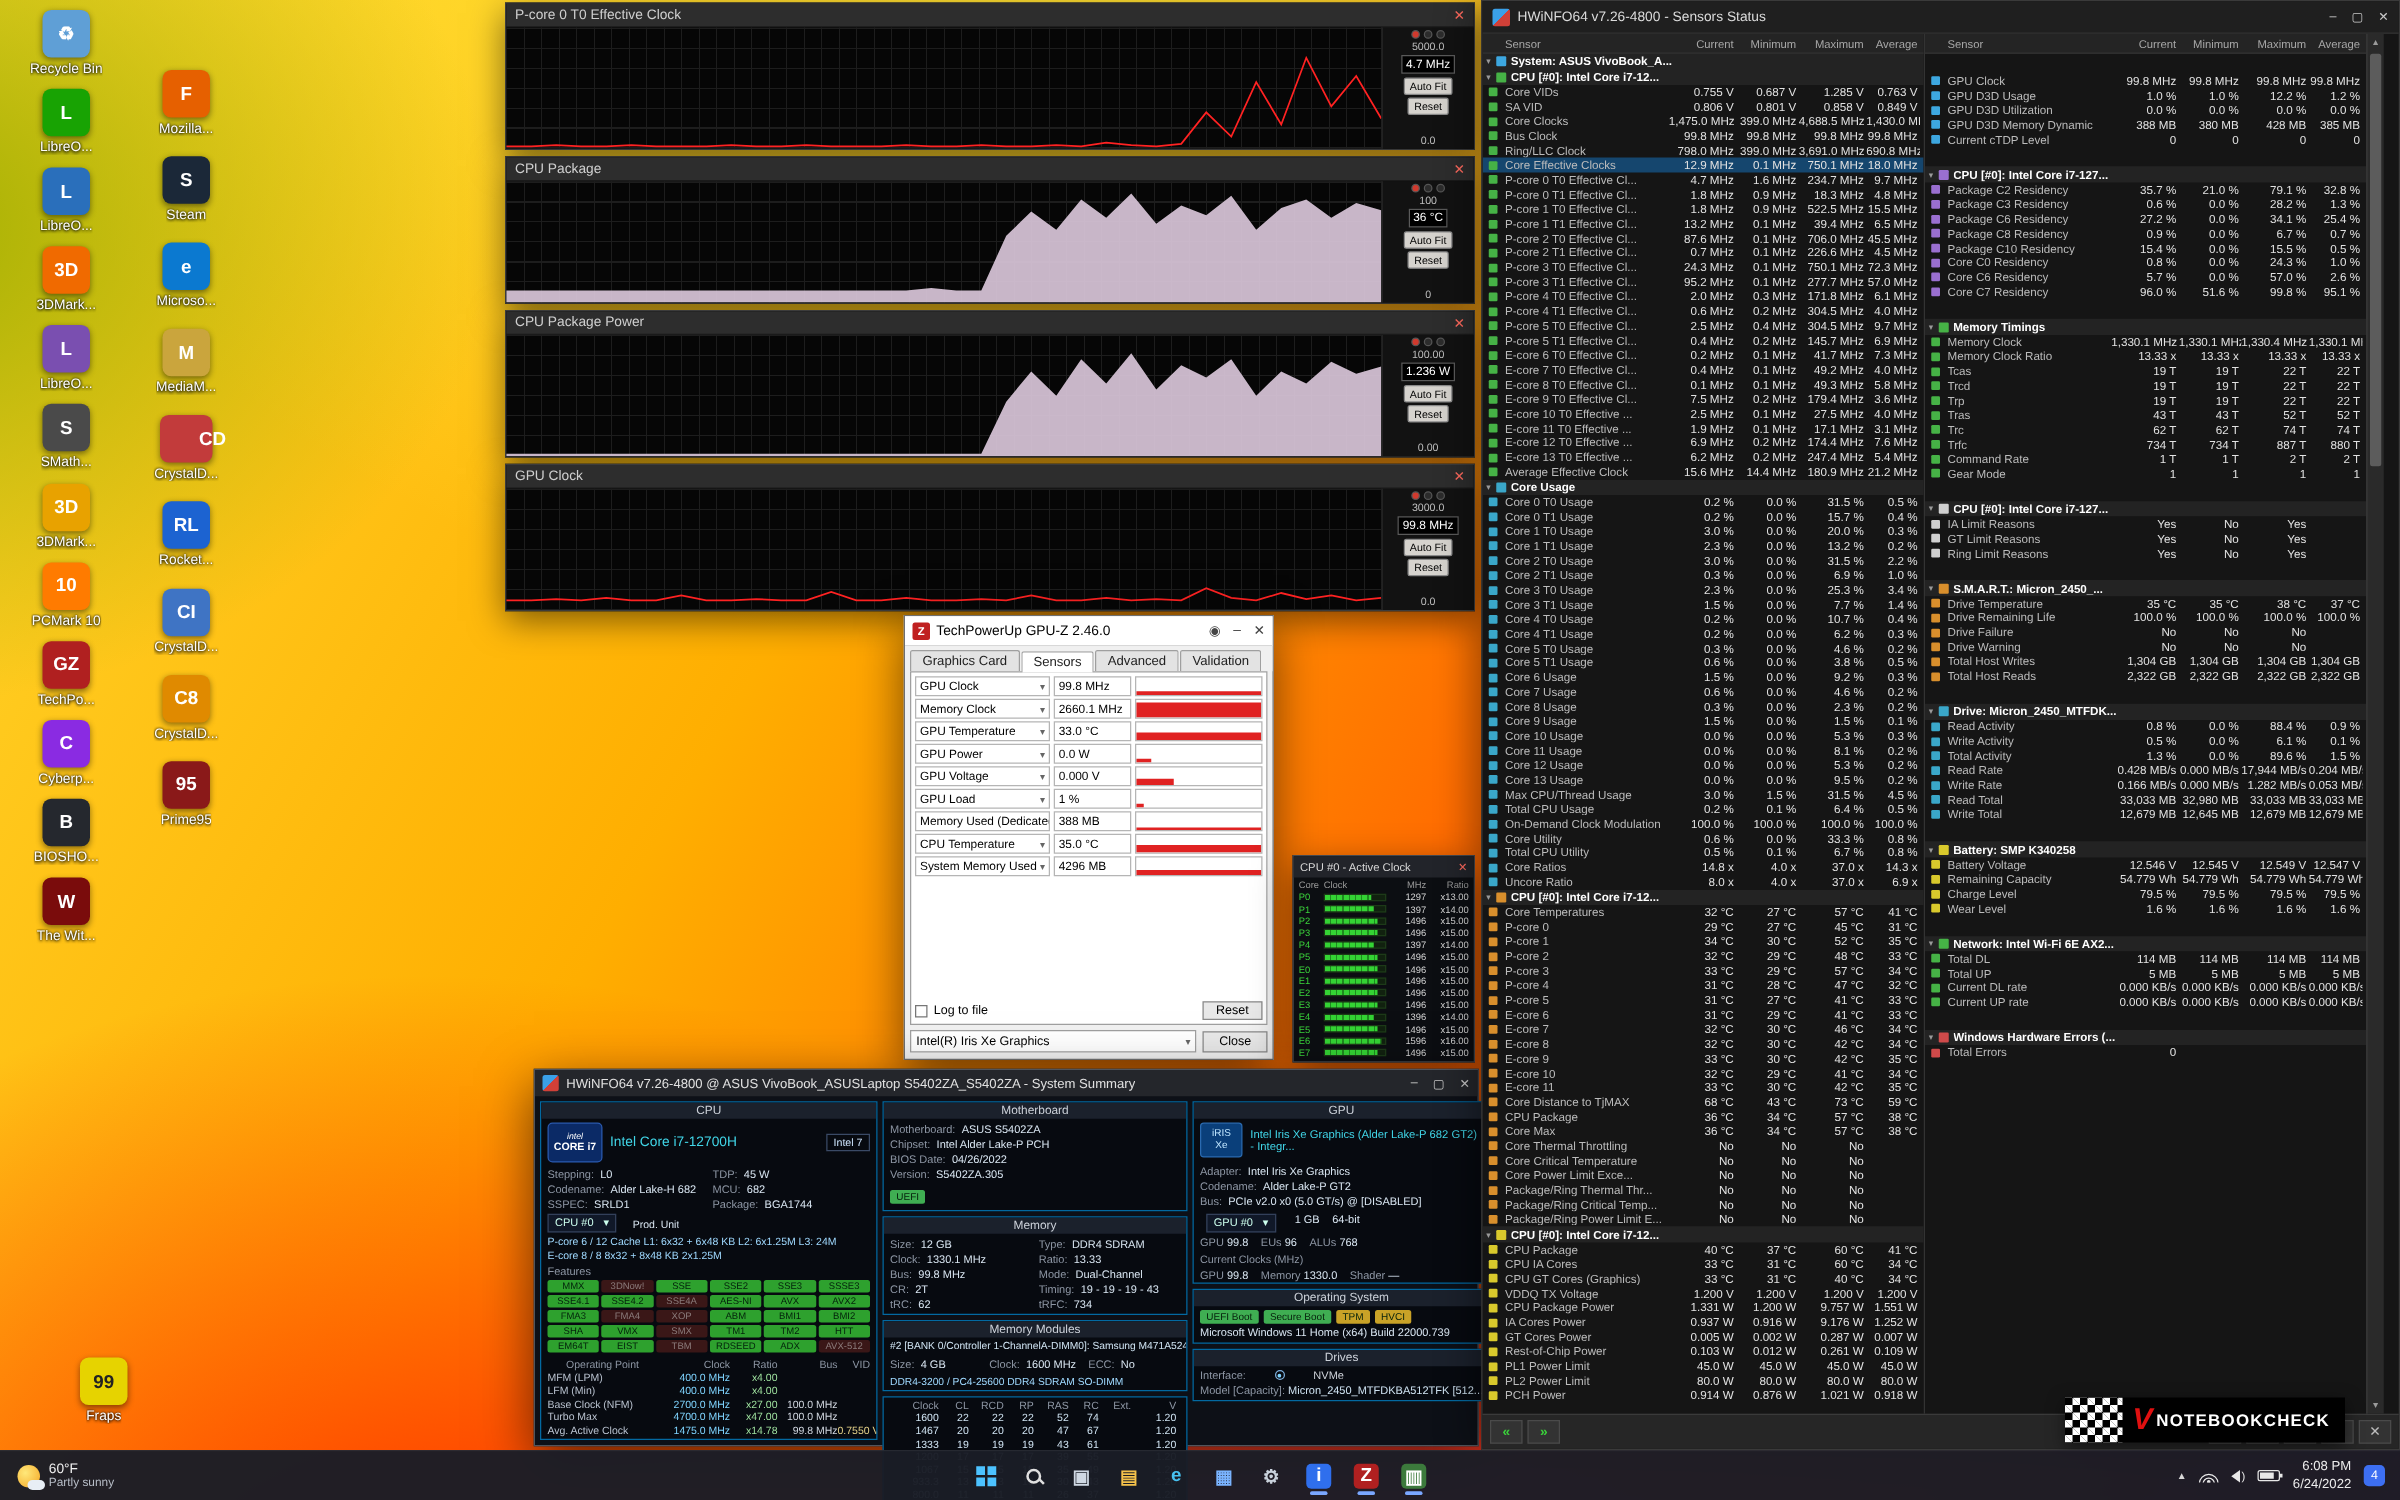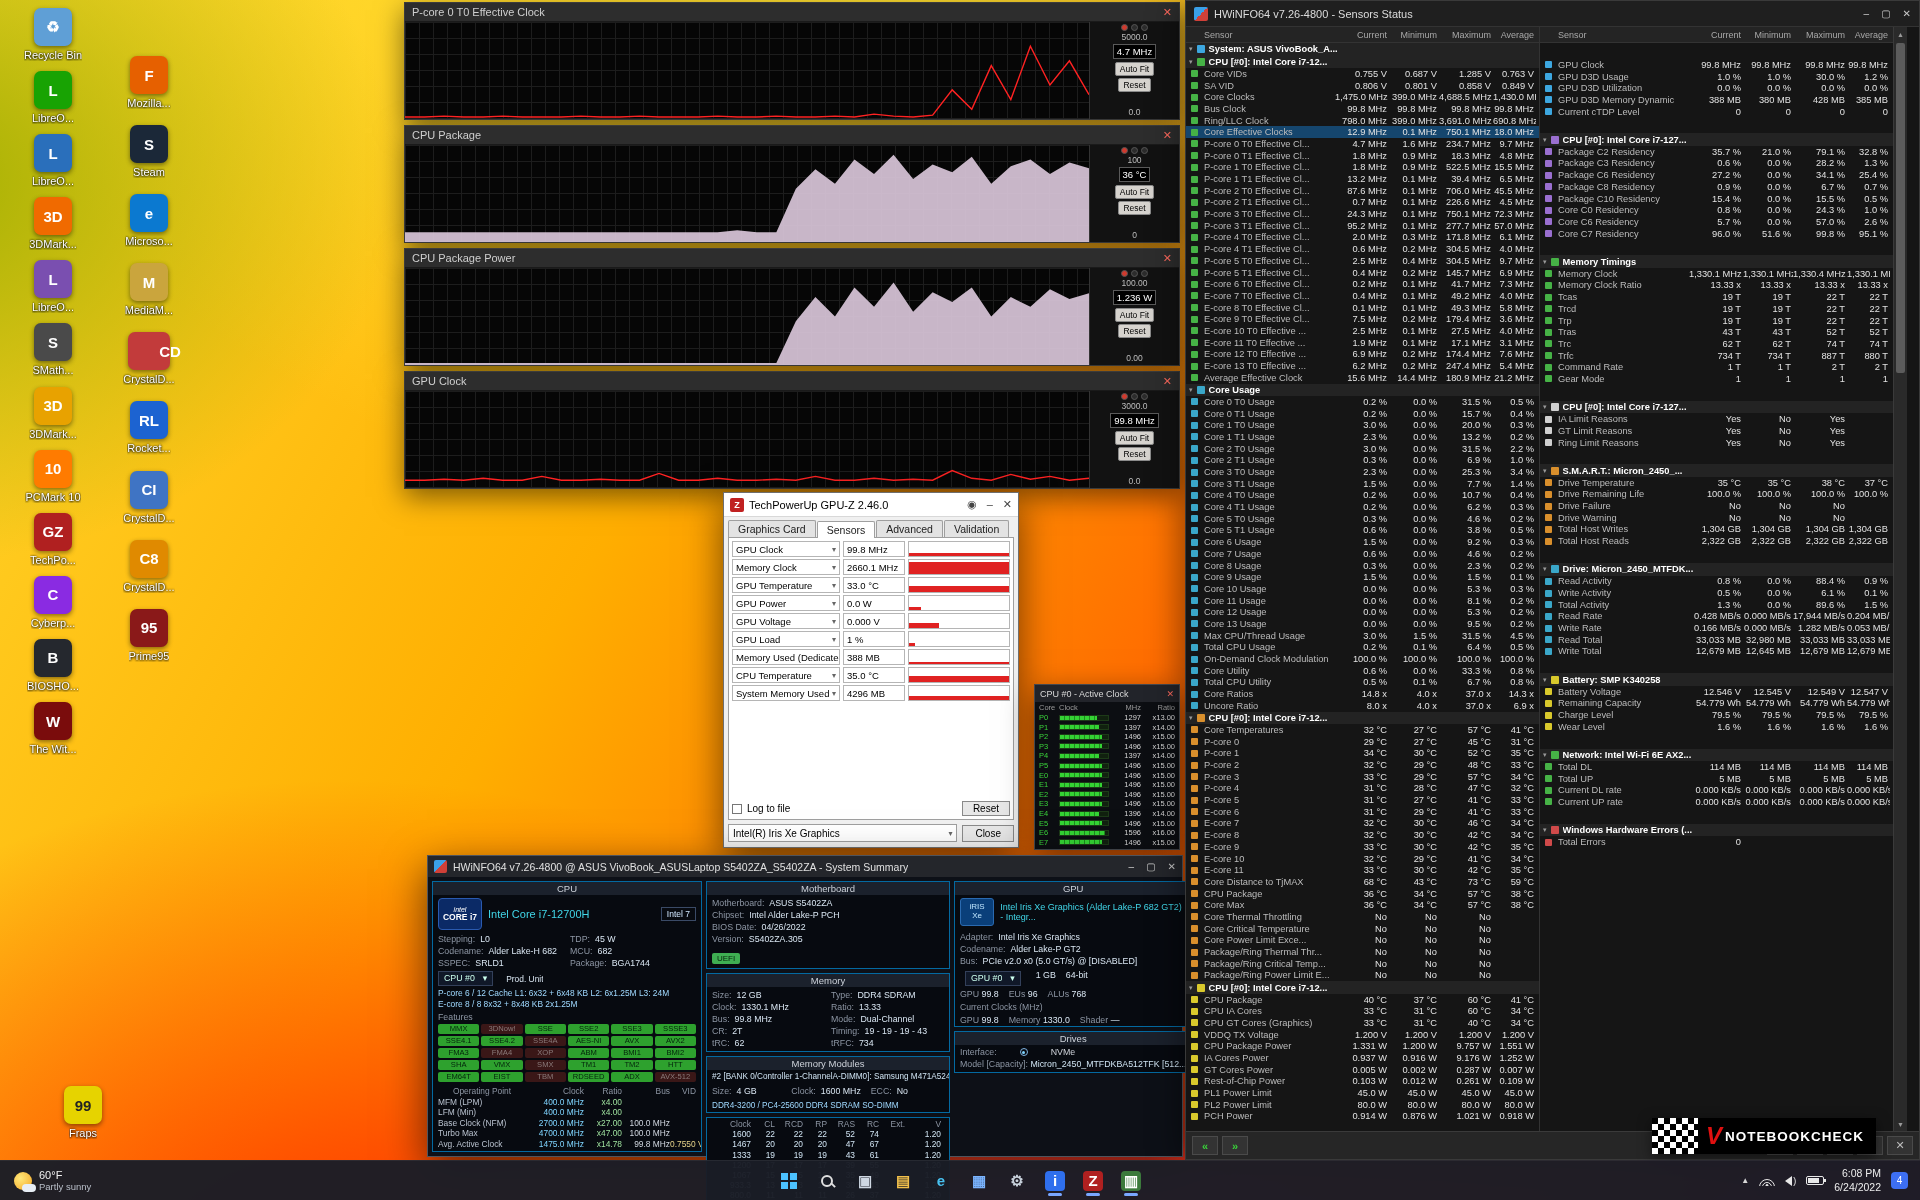--- a/index.html
+++ b/index.html
@@ -26,21 +26,21 @@
   
   #graph-stack{position:absolute;left:404px;top:2px;width:776px;}
   .gwin{height:118px;margin-bottom:5px;background:#050505;border:1px solid #3c3c3c;display:flex;flex-direction:column;box-shadow:0 8px 26px rgba(0,0,0,.5);}
   .gtitle{height:19px;flex:0 0 19px;background:#2d2d2d;color:#cfcfcf;font-size:11px;display:flex;align-items:center;padding:0 7px;border-bottom:1px solid #1a1a1a;}
   .gclose{margin-left:auto;color:#ff6a5e;font-size:11px;cursor:pointer;}
   .gbody{flex:1;display:flex;min-height:0;}
   .gplot{flex:1;position:relative;background:
     repeating-linear-gradient(90deg,#1d1d1d 0 1px,transparent 1px 14px),
     repeating-linear-gradient(0deg,#1d1d1d 0 1px,transparent 1px 16px),#060606;}
   .gplot svg{position:absolute;inset:0;width:100%;height:100%;}
-  .gside{width:90px;background:#121212;border-left:1px solid #333;display:flex;flex-direction:column;align-items:center;padding:2px 2px;font-size:9px;color:#cfcfcf;}
+  .gside{width:74px;background:#121212;border-left:1px solid #333;display:flex;flex-direction:column;align-items:center;padding:2px 2px;font-size:9px;color:#cfcfcf;}
   .leds{display:flex;gap:3px;margin-bottom:1px;}
   .led{width:7px;height:7px;border-radius:50%;border:1px solid #555;}
   .led.r{background:#d03a2e;}.led.g{background:#2c2c2c;}
   .gmax,.gmin{font-size:8.5px;color:#bdbdbd;}
   .gval{border:1px solid #5a5a5a;background:#000;color:#fff;font-size:9.5px;padding:1px 3px;margin:2px 0;white-space:nowrap;}
   .gbtn{font-size:8.5px;font-family:"Liberation Sans",sans-serif;background:#d6d3ce;border:1px solid #8a8a8a;border-radius:2px;padding:0 4px;margin:1px 0;line-height:12px;cursor:pointer;}
   .gmin{margin-top:auto;}
   
   #gpuz{position:absolute;left:723px;top:492px;width:296px;height:356px;background:#f0f0f0;border:1px solid #6f6f6f;box-shadow:0 12px 36px rgba(0,0,0,.55);font-size:10.5px;color:#000;display:flex;flex-direction:column;}
   .gz-title{height:24px;background:#fff;display:flex;align-items:center;padding:0 6px;gap:5px;border-bottom:1px solid #d8d8d8;}
@@ -1103,20 +1103,30 @@
             <span><span class="dim">ALUs</span> <span>768</span></span>
         </div>
         <div class="mb-rows" style="color:#8d96a4;font-size:8.6px;">Current Clocks (MHz)</div>
         <div class="gpu-inline">
           <span><span class="dim">GPU</span> <span>99.8</span></span>
             <span><span class="dim">Memory</span> <span>1330.0</span></span>
             <span><span class="dim">Shader</span> <span>—</span></span>
         </div>
       </div>
       <div class="panel">
+        <div class="sechead">Operating System</div>
+        <div class="os-badges">
+          <span class="os-badge" style="background: rgb(63, 174, 82);">UEFI Boot</span>
+            <span class="os-badge" style="background: rgb(63, 174, 82);">Secure Boot</span>
+            <span class="os-badge" style="background: rgb(201, 162, 39);">TPM</span>
+            <span class="os-badge" style="background: rgb(201, 162, 39);">HVCI</span>
+        </div>
+        <div class="os-text">Microsoft Windows 11 Home (x64) Build 22000.739</div>
+      </div>
+      <div class="panel">
         <div class="sechead">Drives</div>
         <div class="drv-row">
           <span class="drv-k">Interface:</span>
           <span class="radio"></span>
           <span>NVMe</span>
         </div>
         <div class="drv-model">
           <span class="drv-k">Model [Capacity]:</span>
           <span>Micron_2450_MTFDKBA512TFK [512...</span>
         </div>
@@ -2010,21 +2020,21 @@
                   <span class="sv">99.8 MHz</span>
                   <span class="sv">99.8 MHz</span>
                   <span class="sv">99.8 MHz</span>
                 </div>
 
                 <div class="srow">
                   <span class="sic" style="background: rgb(61, 167, 224);"></span>
                   <span class="sl">GPU D3D Usage</span>
                   <span class="sv">1.0 %</span>
                   <span class="sv">1.0 %</span>
-                  <span class="sv">30.0 %</span>
+                  <span class="sv">12.2 %</span>
                   <span class="sv">1.2 %</span>
                 </div>
 
                 <div class="srow">
                   <span class="sic" style="background: rgb(61, 167, 224);"></span>
                   <span class="sl">GPU D3D Utilization</span>
                   <span class="sv">0.0 %</span>
                   <span class="sv">0.0 %</span>
                   <span class="sv">0.0 %</span>
                   <span class="sv">0.0 %</span>

